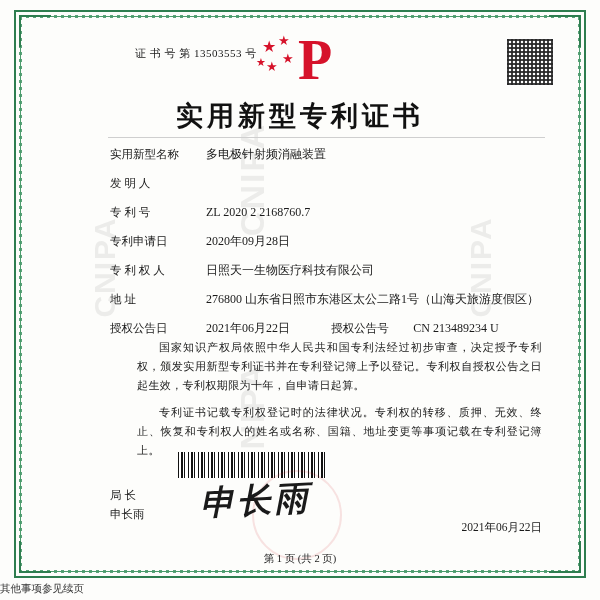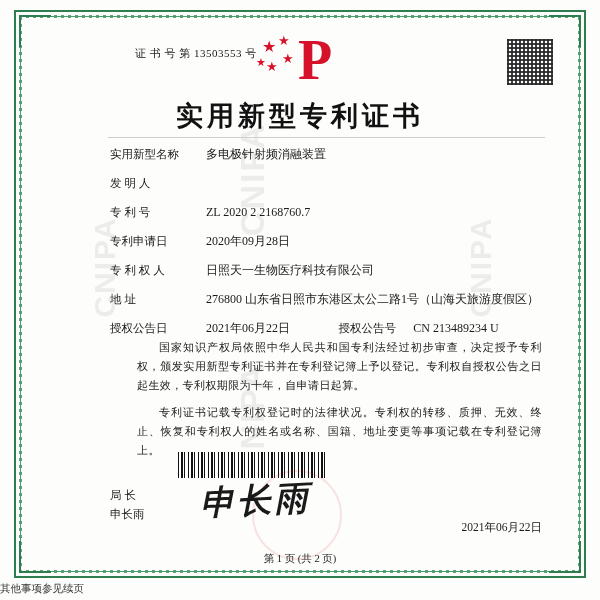--- a/index.html
+++ b/index.html
@@ -185,21 +185,21 @@
     white-space: nowrap;
   }
   .field-value {
     flex: 1 1 auto;
     padding-left: 10px;
     font-size: 12px;
     word-break: break-all;
   }
   .field-row.two-col .field-value2-label {
     flex: 0 0 72px;
-    text-align: center;
+    text-align: left;
     white-space: nowrap;
   }
   .sep-line {
     position: absolute;
     left: 108px;
     right: 55px;
     top: 137px;
     border-top: 1px solid #cfcfcf;
   }
 

